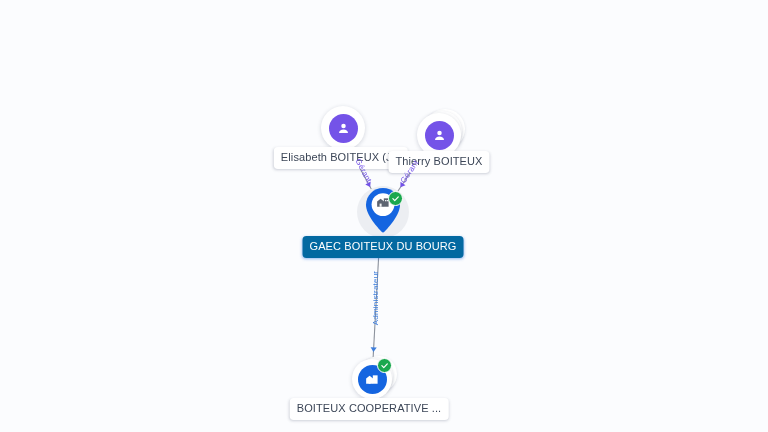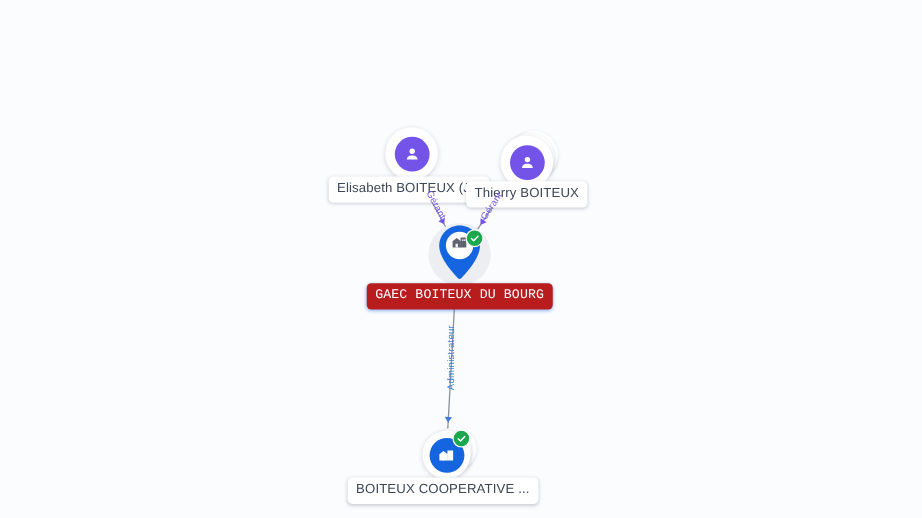--- a/index.html
+++ b/index.html
@@ -123,24 +123,23 @@
     font-size: 11px;
     line-height: 1;
     padding: 5px 7px 6px 7px;
     border-radius: 4px;
     background: #ffffff;
     color: #3c4657;
     box-shadow: 0 1px 3px rgba(40,50,80,0.22);
     letter-spacing: .1px;
   }
   .node-label.selected {
-    background: #b91c1c;
+    background: #0369a1;
     color: #ffffff;
     box-shadow: 0 1px 3px rgba(21,101,224,0.45);
-    font-family: Liberation Mono, monospace;
   }
 
   
   .edge-label {
     position: absolute;
     white-space: nowrap;
     font-size: 8px;
     line-height: 1;
     letter-spacing: .2px;
     transform-origin: 50% 50%;

